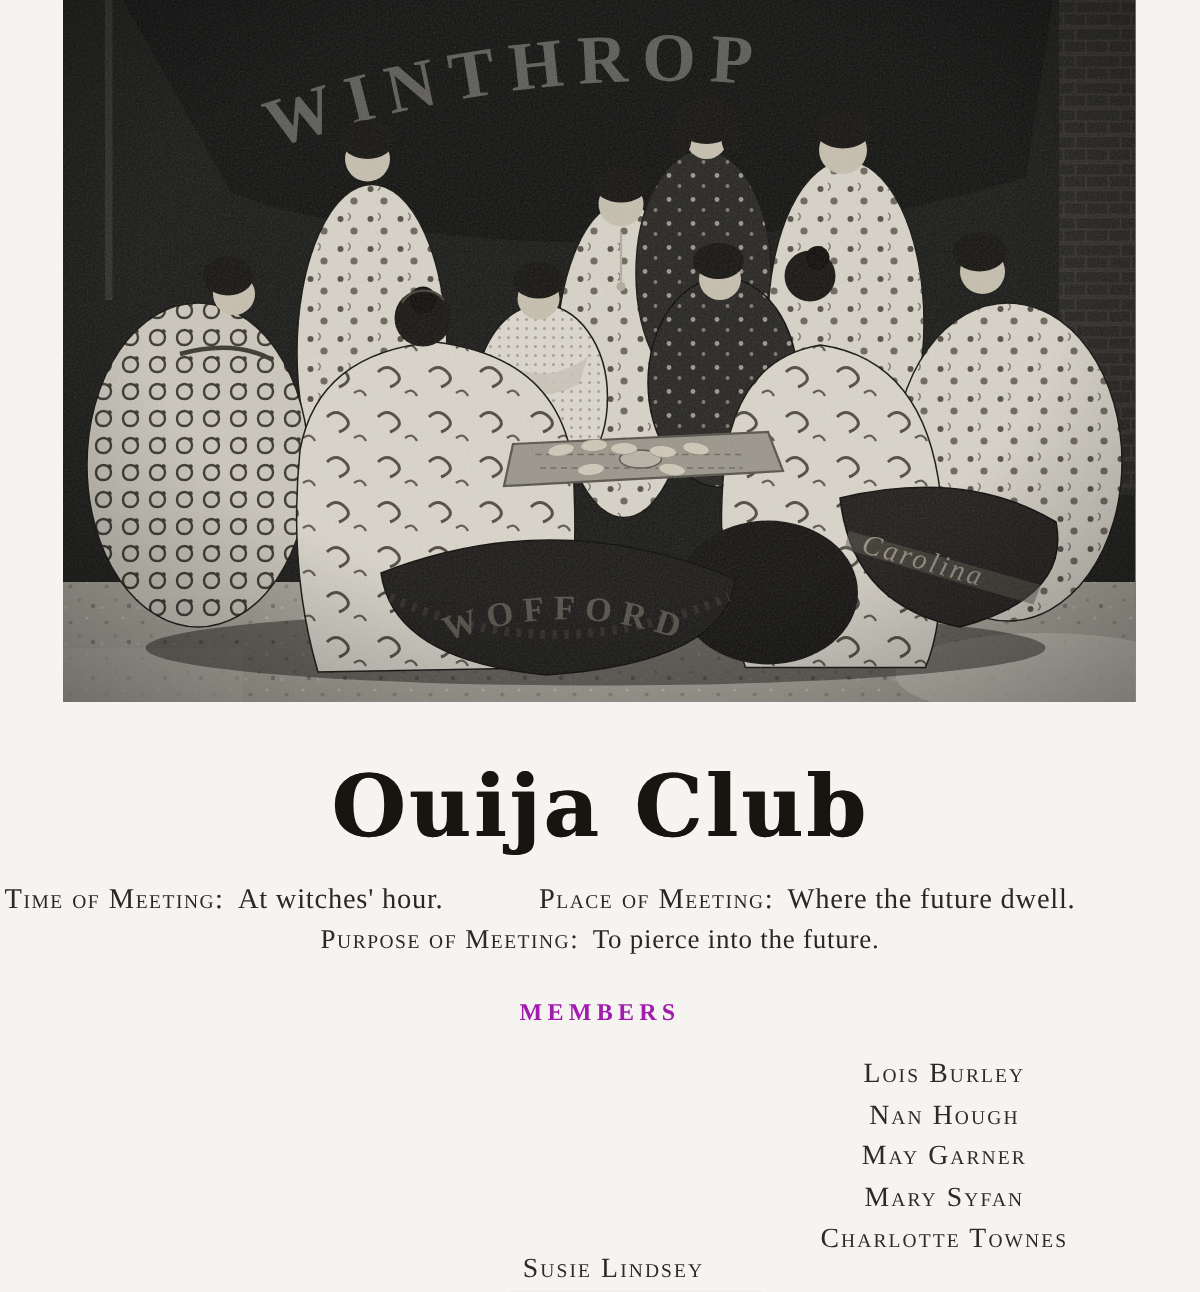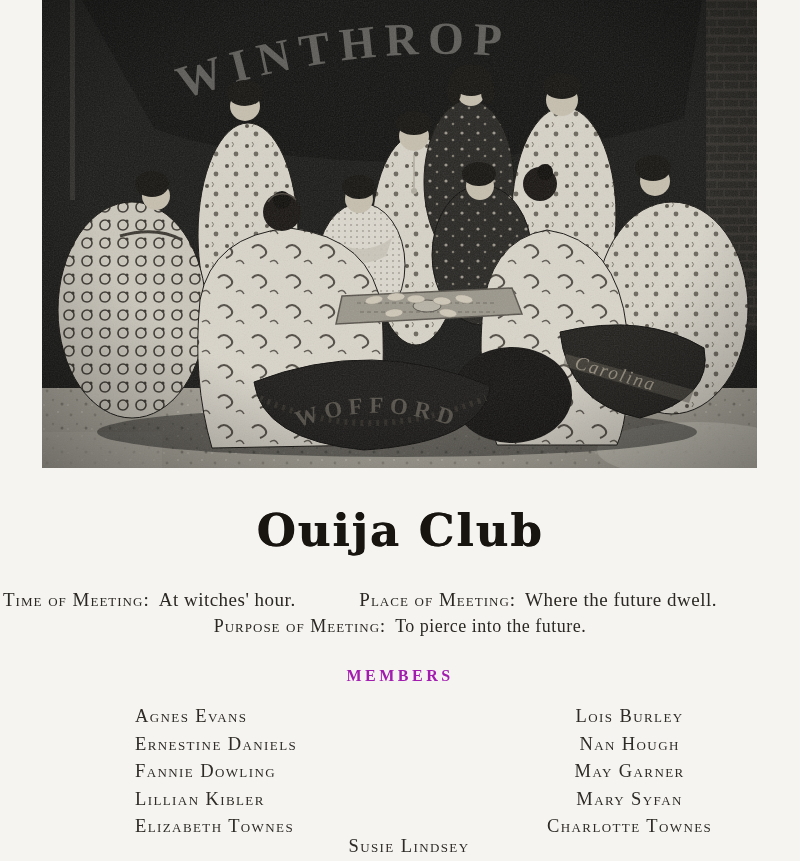--- a/index.html
+++ b/index.html
@@ -15,21 +15,21 @@
     position:absolute;left:42px;top:0;width:715px;height:468px;
     margin:0;background:#191917;overflow:hidden;
   }
   .photo svg{display:block;width:715px;height:468px;}
 
   
   .page-title{
     position:absolute;top:504px;left:0;width:100%;
     margin:0;text-align:center;
     font-family:"DejaVu Serif",serif;
-    font-weight:bold;font-size:45px;letter-spacing:2px;
+    font-weight:bold;font-size:57px;letter-spacing:2px;
     color:#181511;
     text-shadow:0.6px 0 #181511;
   }
 
   
   .meeting-row1{
     position:absolute;top:589px;left:0;width:720px;
     display:flex;justify-content:space-between;
     padding:0 3px;box-sizing:border-box;
     font-size:19px;white-space:nowrap;
@@ -240,27 +240,20 @@
     <span>
       <span class="m-label">Place of Meeting:</span><span class="m-value">Where the future dwell.</span>
     </span>
   </div>
   <div class="meeting-row2">
     <span class="m-label">Purpose of Meeting:</span><span class="m-value">To pierce into the future.</span>
   </div>
 
   <h2 class="members-heading">MEMBERS</h2>
 
-  <ul class="member-col left">
-    <li>Agnes Evans</li>
-    <li>Ernestine Daniels</li>
-    <li>Fannie Dowling</li>
-    <li>Lillian Kibler</li>
-    <li>Elizabeth Townes</li>
-  </ul>
   <ul class="member-col right">
     <li>Lois Burley</li>
     <li>Nan Hough</li>
     <li>May Garner</li>
     <li>Mary Syfan</li>
     <li>Charlotte Townes</li>
   </ul>
   <div class="member-center">Susie Lindsey</div>
 
 </div>

